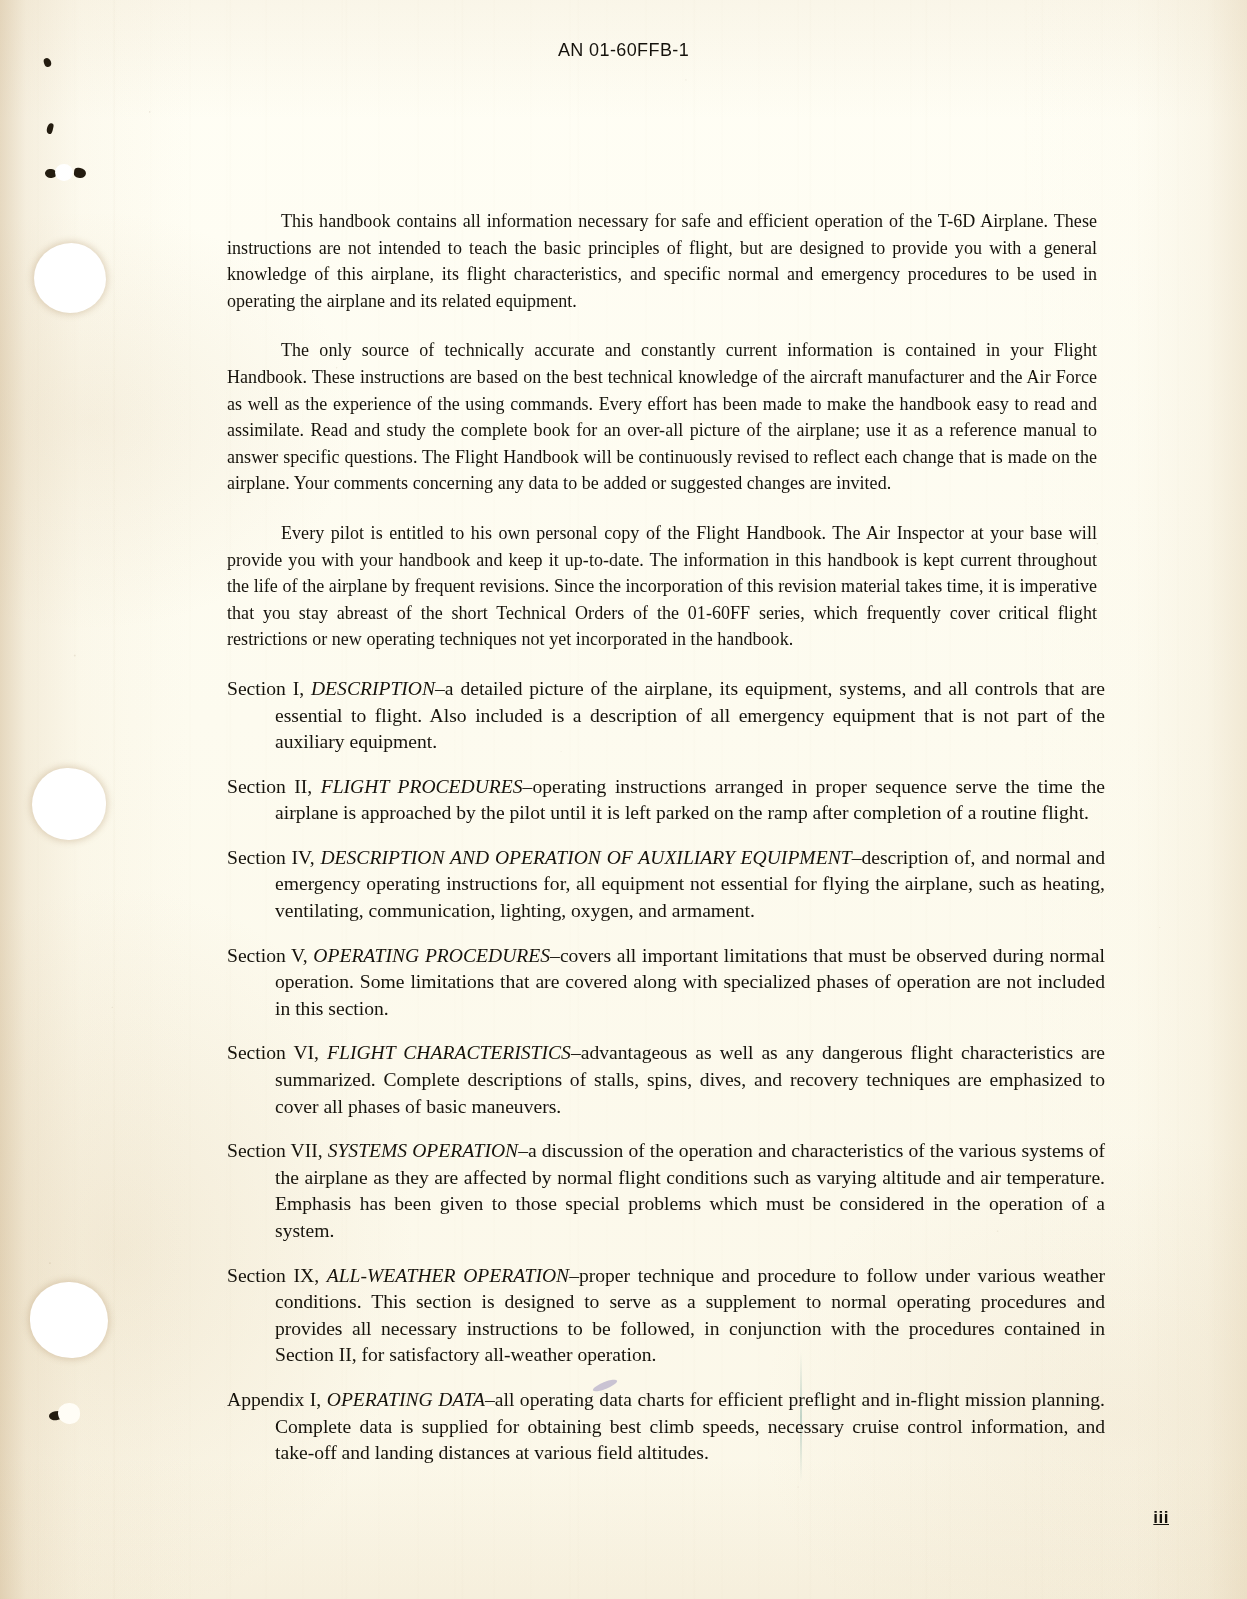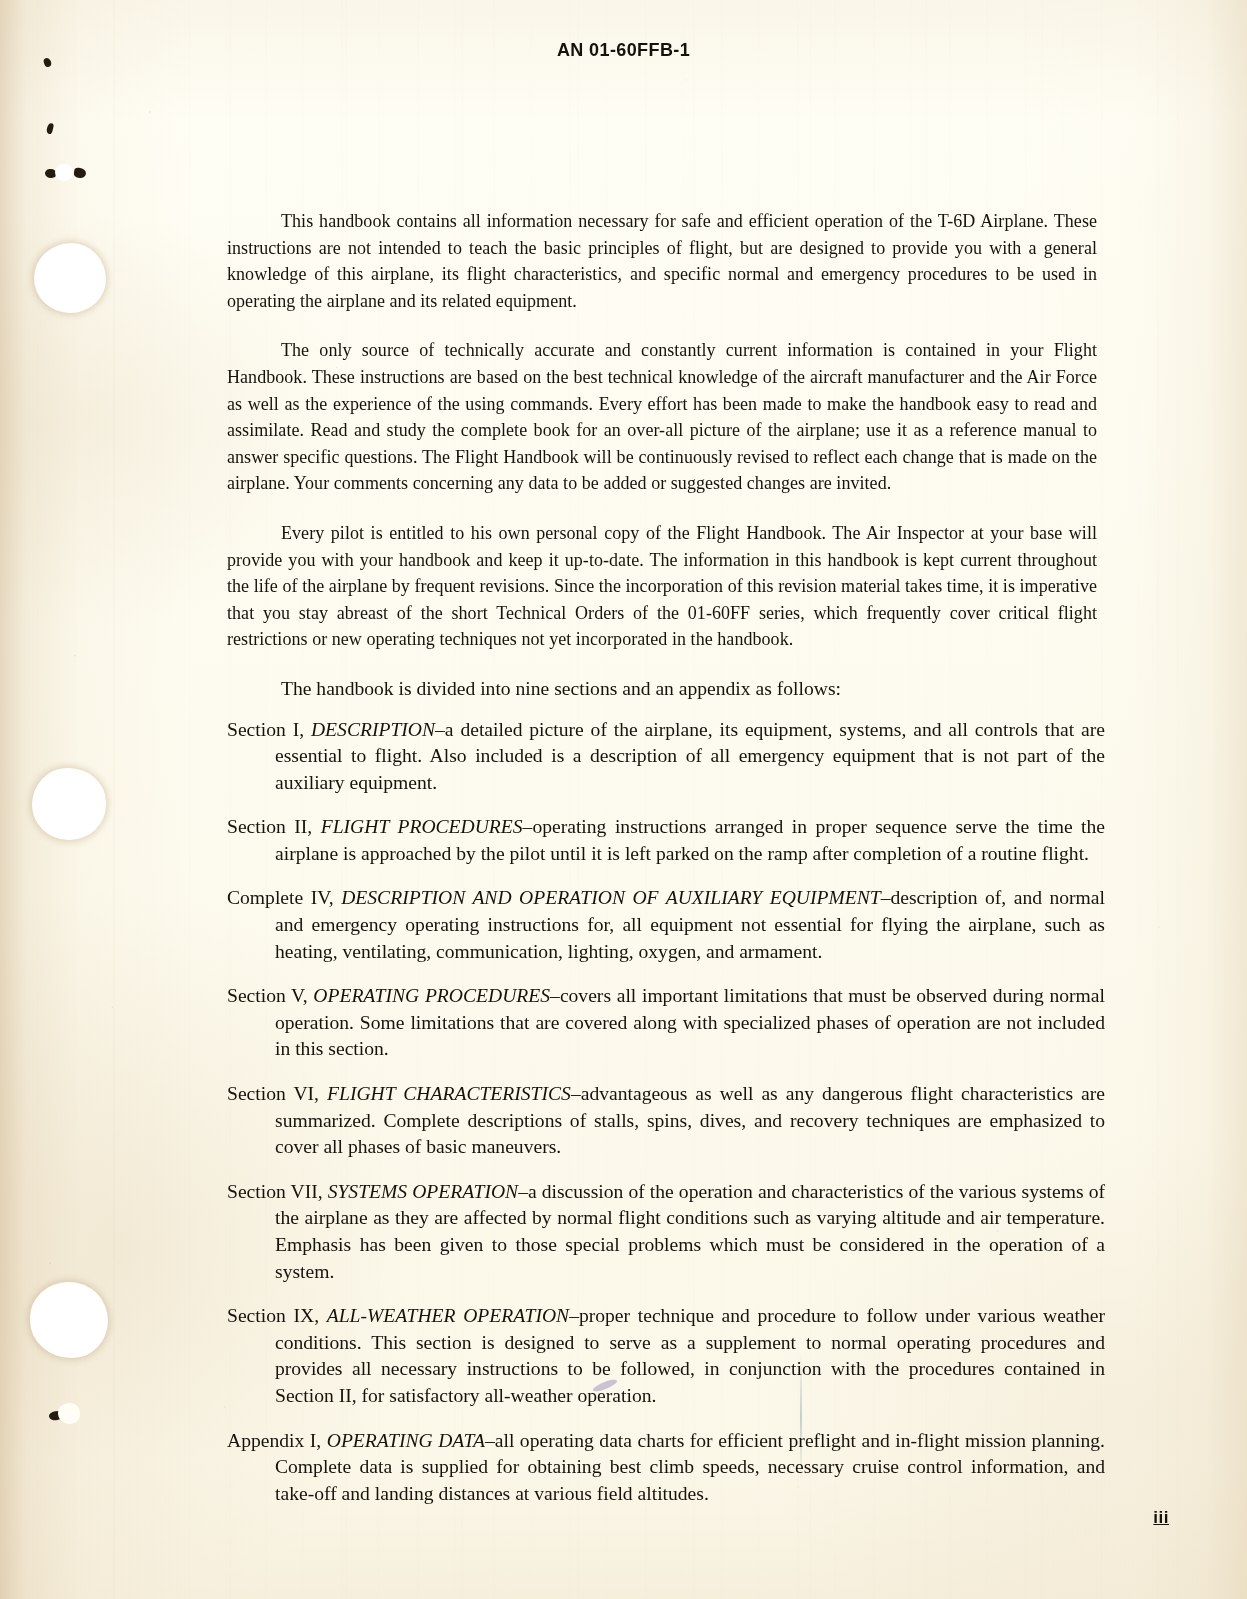--- a/index.html
+++ b/index.html
@@ -135,21 +135,21 @@
     inset: 0;
   }
 
   .doc-header {
     position: absolute;
     top: 40px;
     left: 0;
     width: 1247px;
     text-align: center;
     font-family: "Liberation Sans", "DejaVu Sans", sans-serif;
-    font-weight: bold;
+    font-weight: normal;
     font-size: 18px;
     letter-spacing: 0.4px;
     color: #15120c;
   }
 
   .body-col {
     position: absolute;
     left: 227px;
     top: 208px;
     width: 878px;
@@ -238,30 +238,29 @@
   <div class="content">
 
     <div class="doc-header">AN 01-60FFB-1</div>
 
     <div class="body-col">
 
       <p class="para">This handbook contains all information necessary for safe and efficient operation of the T-6D Airplane. These instructions are not intended to teach the basic principles of flight, but are designed to provide you with a general knowledge of this airplane, its flight characteristics, and specific normal and emergency procedures to be used in operating the airplane and its related equipment.</p>
       <p class="para">The only source of technically accurate and constantly current information is contained in your Flight Handbook. These instructions are based on the best technical knowledge of the aircraft manufacturer and the Air Force as well as the experience of the using commands. Every effort has been made to make the handbook easy to read and assimilate. Read and study the complete book for an over-all picture of the airplane; use it as a reference manual to answer specific questions. The Flight Handbook will be continuously revised to reflect each change that is made on the airplane. Your comments concerning any data to be added or suggested changes are invited.</p>
       <p class="para">Every pilot is entitled to his own personal copy of the Flight Handbook. The Air Inspector at your base will provide you with your handbook and keep it up-to-date. The information in this handbook is kept current throughout the life of the airplane by frequent revisions. Since the incorporation of this revision material takes time, it is imperative that you stay abreast of the short Technical Orders of the 01-60FF series, which frequently cover critical flight restrictions or new operating techniques not yet incorporated in the handbook.</p>
 
-      <p class="para-lead">The handbook is divided into nine sections and an appendix as follows:</p>
 
       <ul class="section-list">
 
         <li class="section-item"><span class="sec-label">Section I,</span> <span class="sec-caps">DESCRIPTION</span><span>–</span><span>a detailed picture of the airplane, its equipment, systems, and all controls that are essential to flight. Also included is a description of all emergency equipment that is not part of the auxiliary equipment.</span></li>
 
         <li class="section-item"><span class="sec-label">Section II,</span> <span class="sec-caps">FLIGHT PROCEDURES</span><span>–</span><span>operating instructions arranged in proper sequence serve the time the airplane is approached by the pilot until it is left parked on the ramp after completion of a routine flight.</span></li>
 
 
-        <li class="section-item"><span class="sec-label">Complete IV,</span> <span class="sec-caps">DESCRIPTION AND OPERATION OF AUXILIARY EQUIPMENT</span><span>–</span><span>description of, and normal and emergency operating instructions for, all equipment not essential for flying the airplane, such as heating, ventilating, communication, lighting, oxygen, and armament.</span></li>
+        <li class="section-item"><span class="sec-label">Section IV,</span> <span class="sec-caps">DESCRIPTION AND OPERATION OF AUXILIARY EQUIPMENT</span><span>–</span><span>description of, and normal and emergency operating instructions for, all equipment not essential for flying the airplane, such as heating, ventilating, communication, lighting, oxygen, and armament.</span></li>
 
         <li class="section-item"><span class="sec-label">Section V,</span> <span class="sec-caps">OPERATING PROCEDURES</span><span>–</span><span>covers all important limitations that must be observed during normal operation. Some limitations that are covered along with specialized phases of operation are not included in this section.</span></li>
 
         <li class="section-item"><span class="sec-label">Section VI,</span> <span class="sec-caps">FLIGHT CHARACTERISTICS</span><span>–</span><span>advantageous as well as any dangerous flight characteristics are summarized. Complete descriptions of stalls, spins, dives, and recovery techniques are emphasized to cover all phases of basic maneuvers.</span></li>
 
         <li class="section-item"><span class="sec-label">Section VII,</span> <span class="sec-caps">SYSTEMS OPERATION</span><span>–</span><span>a discussion of the operation and characteristics of the various systems of the airplane as they are affected by normal flight conditions such as varying altitude and air temperature. Emphasis has been given to those special problems which must be considered in the operation of a system.</span></li>
 
 
         <li class="section-item"><span class="sec-label">Section IX,</span> <span class="sec-caps">ALL-WEATHER OPERATION</span><span>–</span><span>proper technique and procedure to follow under various weather conditions. This section is designed to serve as a supplement to normal operating procedures and provides all necessary instructions to be followed, in conjunction with the procedures contained in Section II, for satisfactory all-weather operation.</span></li>
 

